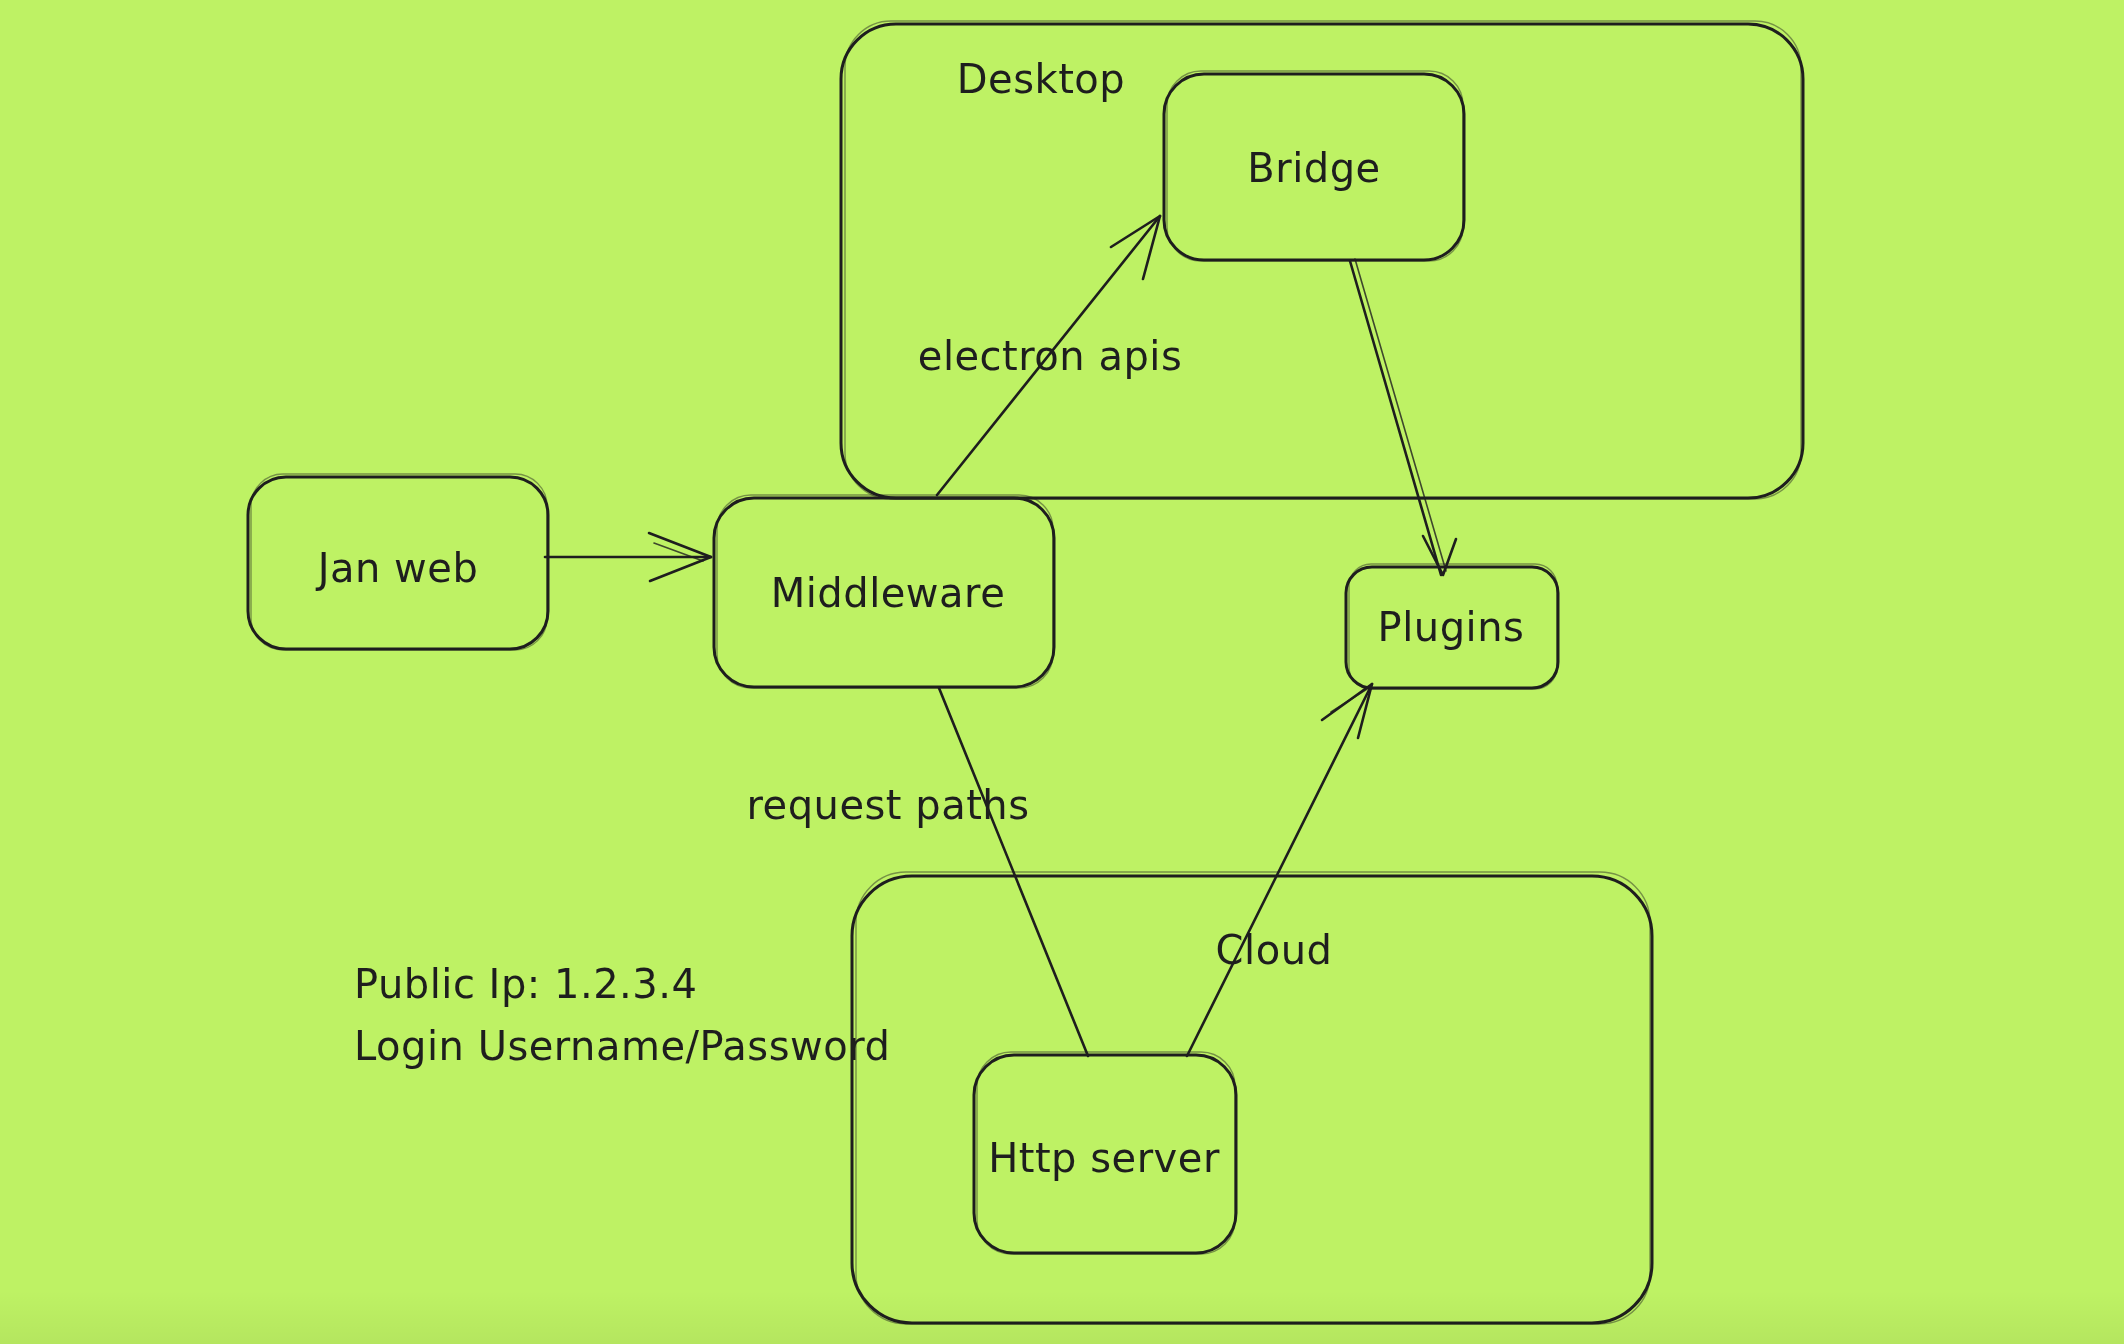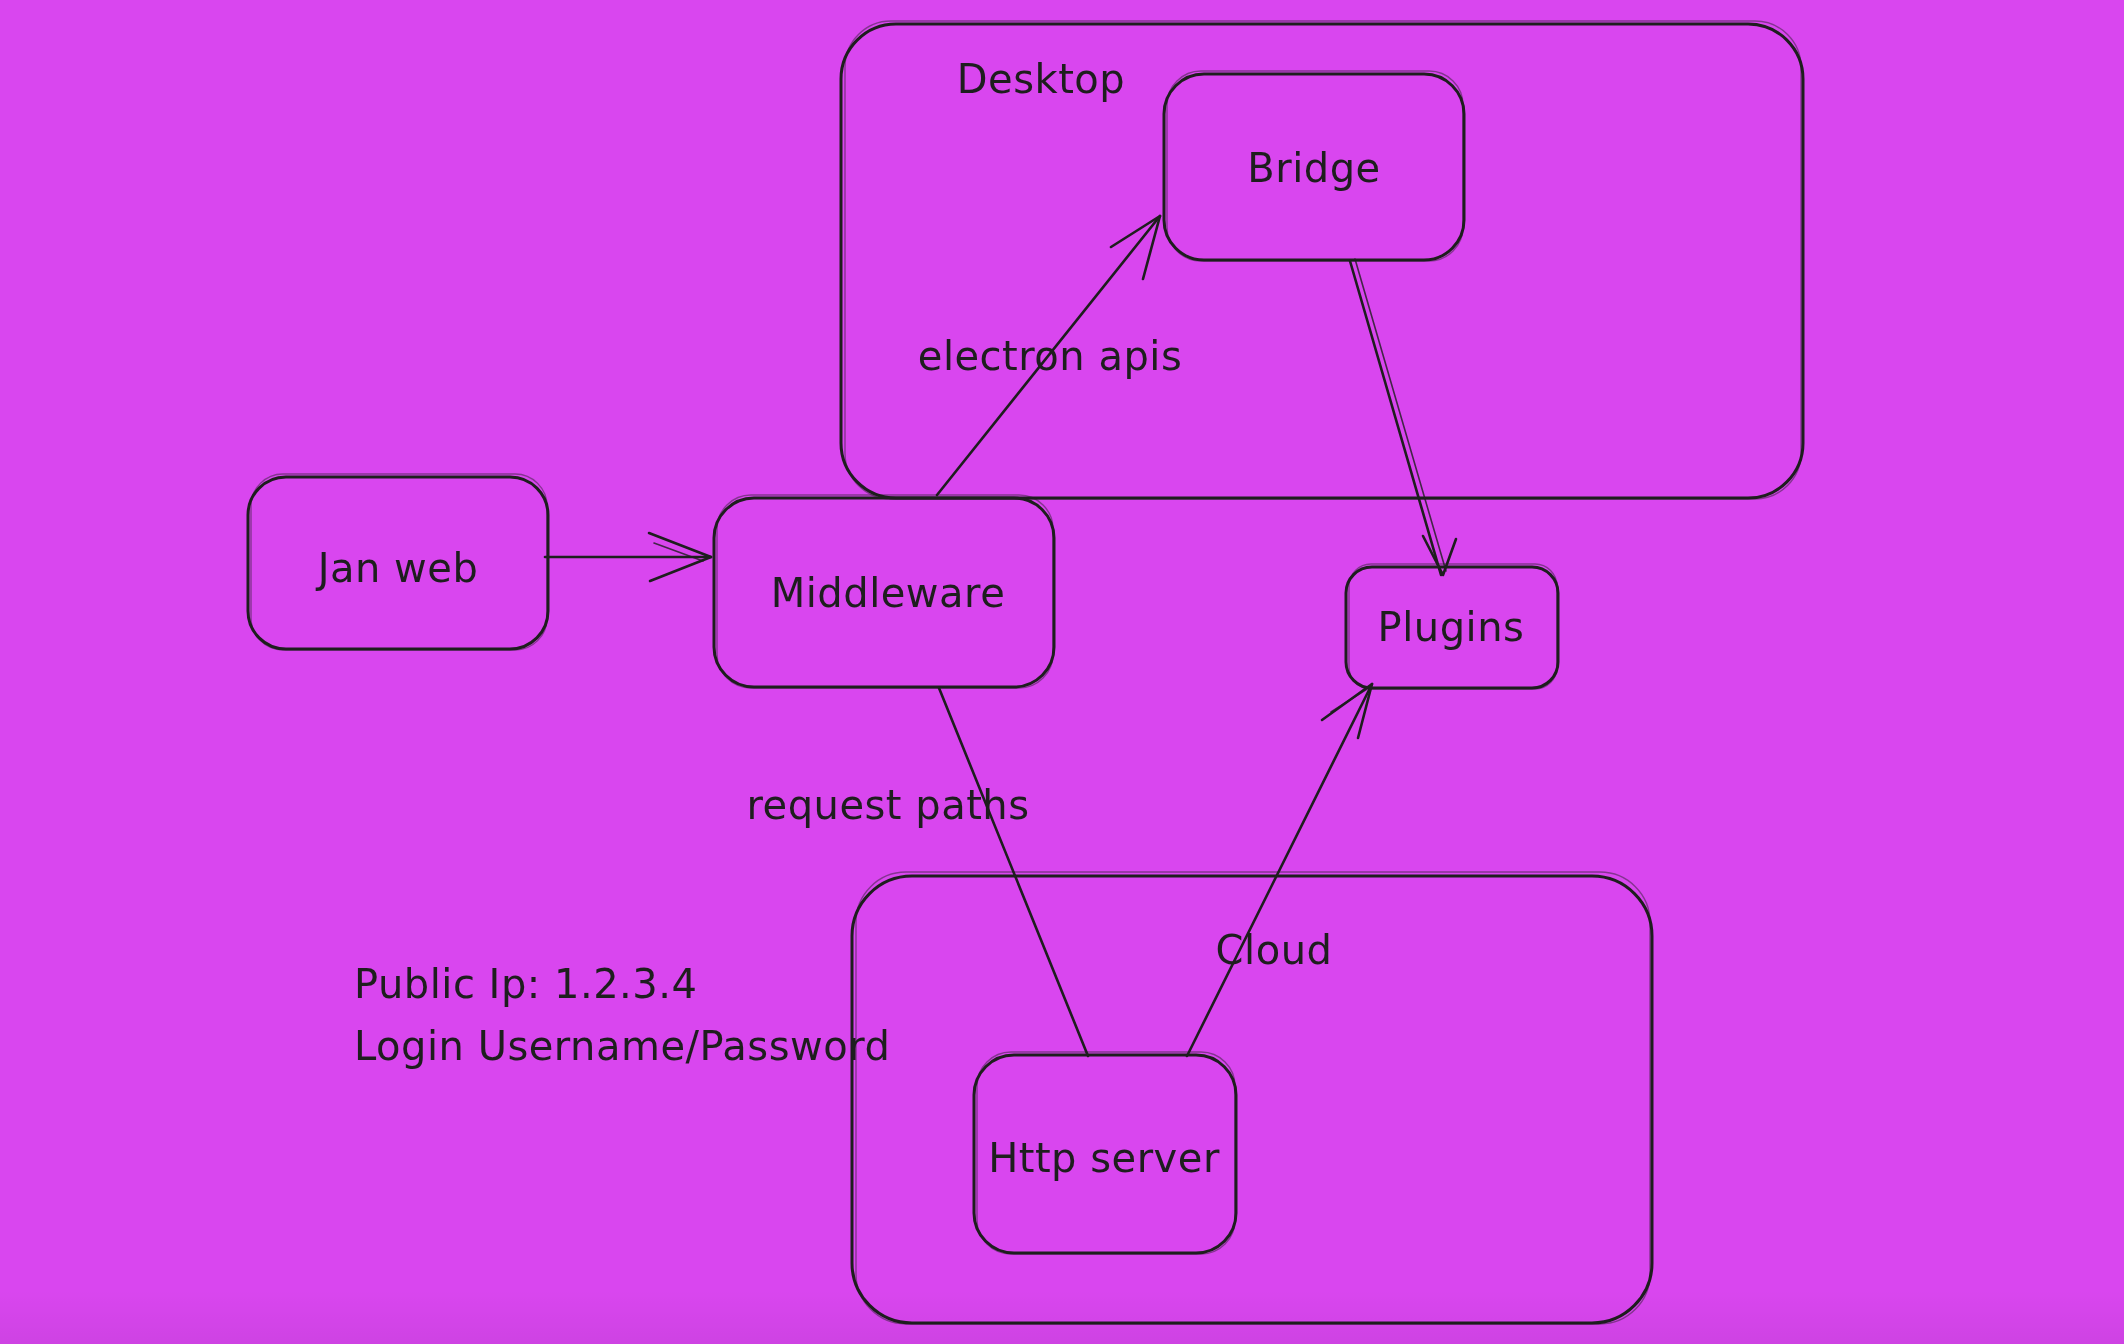--- a/index.html
+++ b/index.html
@@ -4,21 +4,21 @@
 <style>
   html, body {
     margin: 0; padding: 0;
     width: 2124px; height: 1344px;
     background: #ffffff;
     overflow: hidden;
   }
   .stage {
     position: relative;
     width: 2124px; height: 1344px;
-    background: #d946ef;
+    background: #bef264;
   }
   svg { display: block; }
   .shape {
     fill: none;
     stroke: #1e1e1e;
     stroke-width: 3;
     stroke-linecap: round;
     stroke-linejoin: round;
   }
   .ghost {

